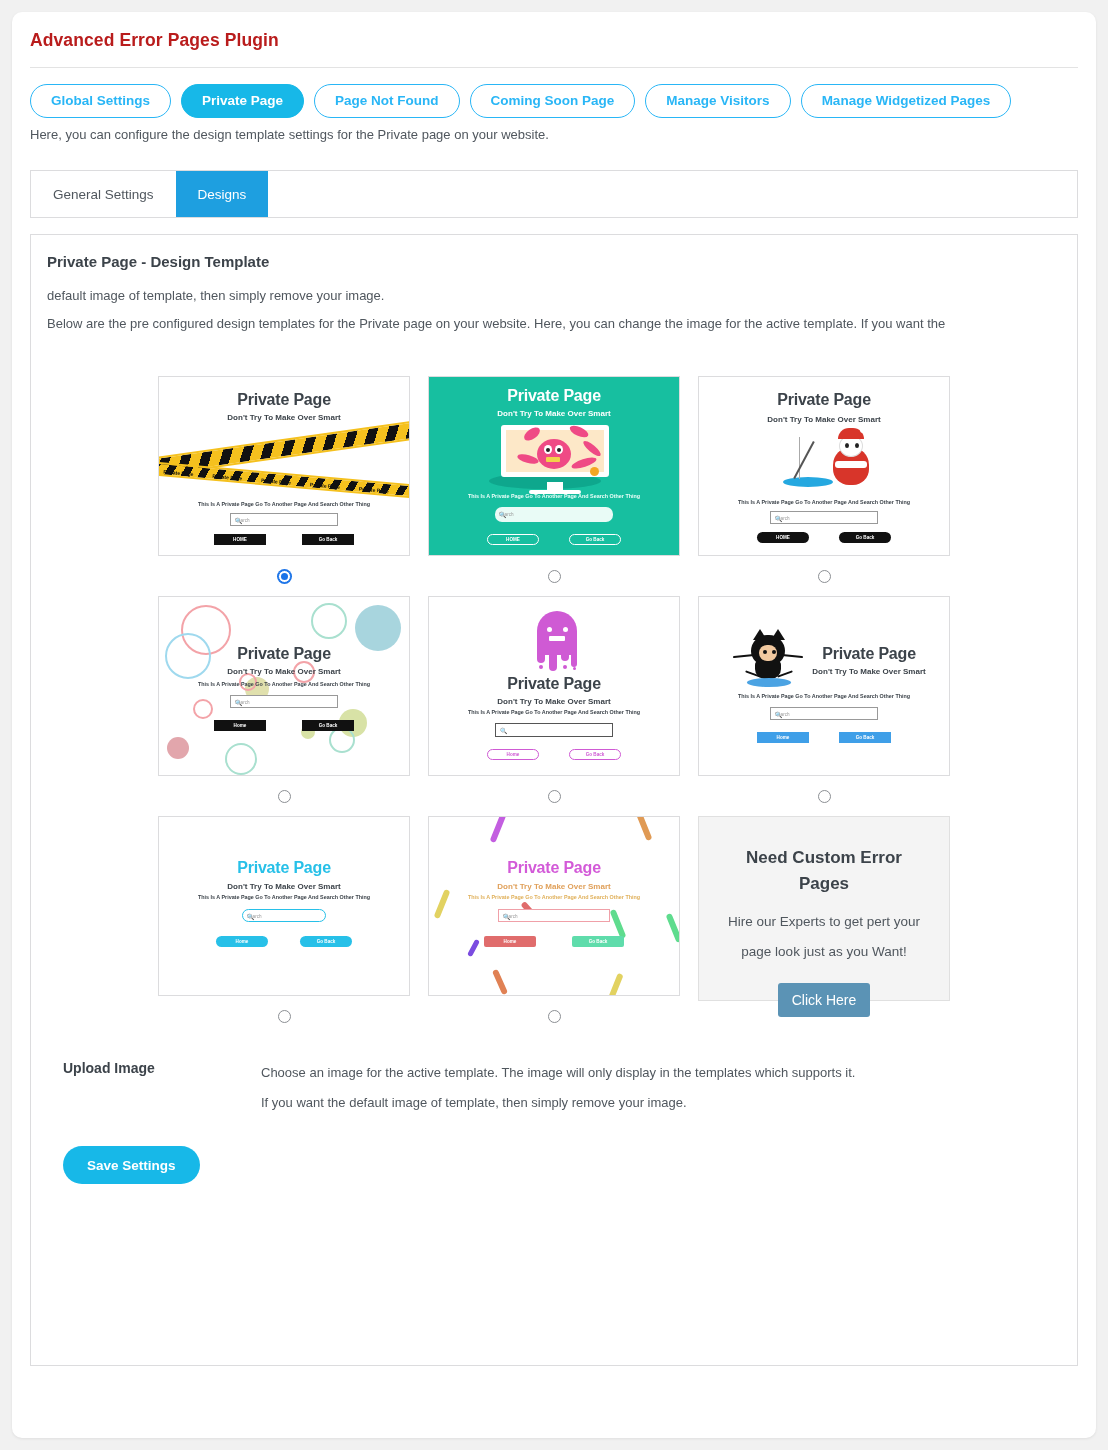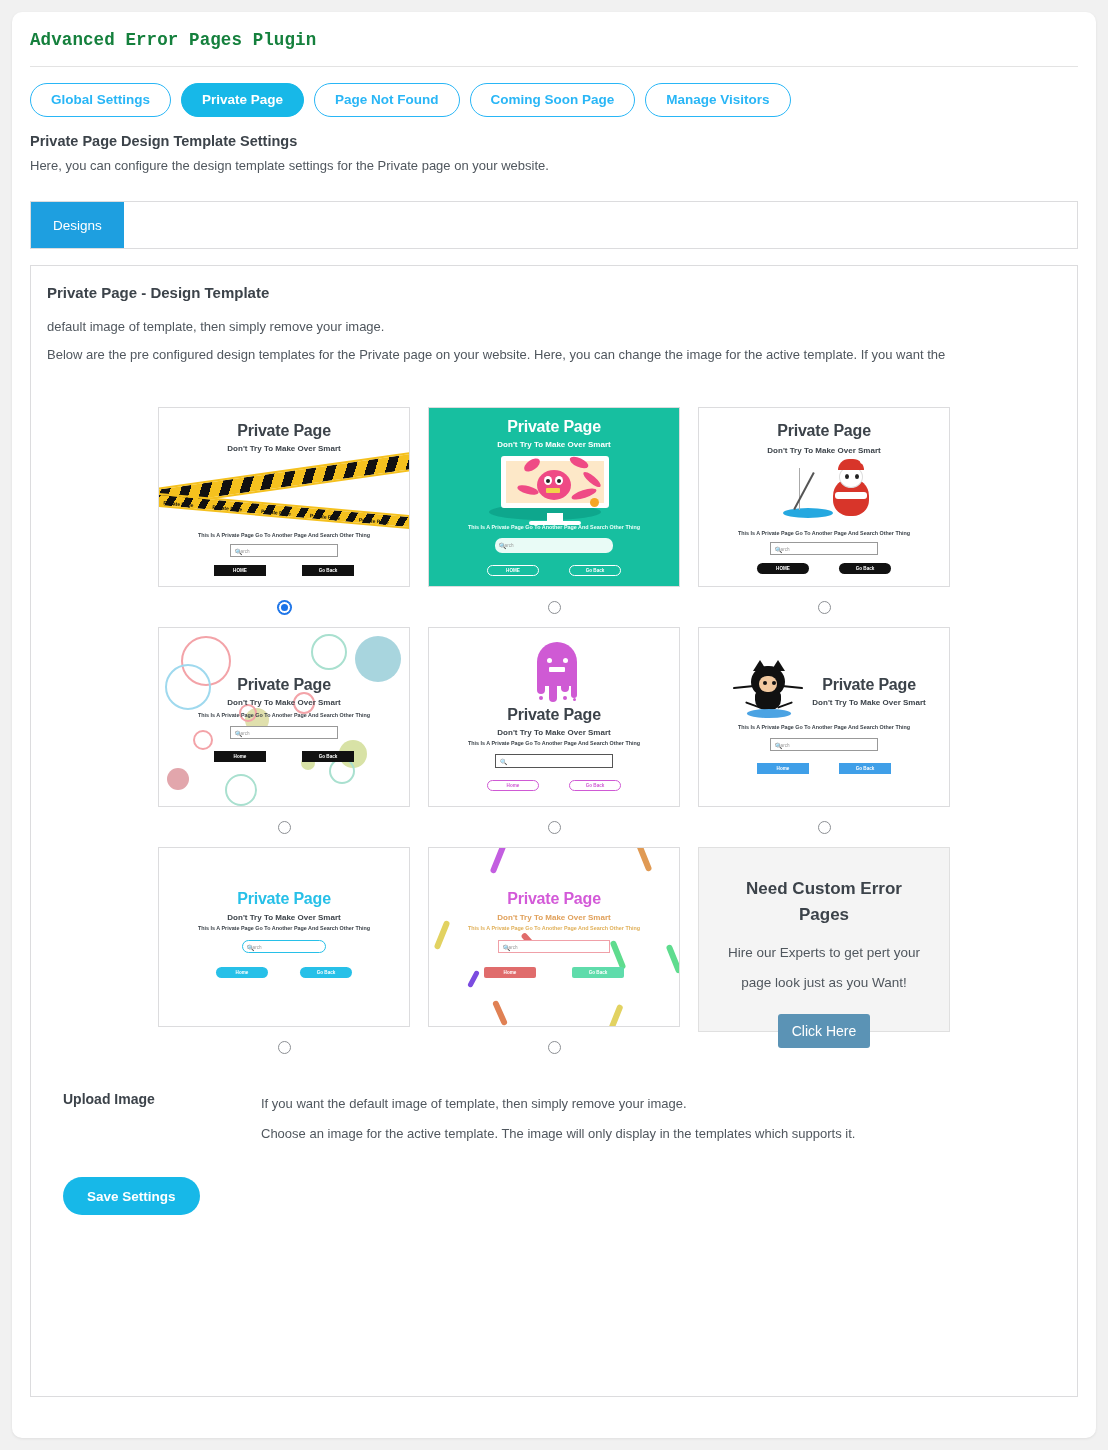--- a/index.html
+++ b/index.html
@@ -13,22 +13,22 @@
   }
   .page-card {
     position:absolute; left:12px; top:12px;
     width:1084px; height:1426px;
     background:#ffffff;
     border-radius:10px;
     box-shadow:0 1px 3px rgba(0,0,0,.08);
     overflow:hidden;
   }
   .plugin-title {
-    font-size:17.5px; font-weight:bold; color:#15803d;
-    padding:18px 12px 0 18px; letter-spacing:.1px;font-family:Liberation Mono, monospace;
+    font-size:17.5px; font-weight:bold; color:#b91c1c;
+    padding:18px 12px 0 18px; letter-spacing:.1px;
   }
   .title-rule { height:1px; background:#e3e3e3; margin:16px 18px 0 18px; }
 
   
   .main-tabs { display:flex; gap:10px; padding:16px 18px 0 18px; align-items:center; }
   .mtab {
     border:1px solid #29b6f6; border-radius:22px;
     padding:0 20px; height:34px; line-height:32px;
     color:#29b6f6; font-size:13.5px; font-weight:bold;
     background:#fff; white-space:nowrap; cursor:pointer;
@@ -192,26 +192,27 @@
 
   <div class="plugin-title">Advanced Error Pages Plugin</div>
   <div class="title-rule"></div>
 
   <div class="main-tabs">
     <div class="mtab">Global Settings</div>
     <div class="mtab active">Private Page</div>
     <div class="mtab">Page Not Found</div>
     <div class="mtab">Coming Soon Page</div>
     <div class="mtab">Manage Visitors</div>
+    <div class="mtab">Manage Widgetized Pages</div>
   </div>
 
-  <div class="section-title">Private Page Design Template Settings</div>
   <div class="section-desc">Here, you can configure the design template settings for the Private page on your website.</div>
 
   <div class="subtab-bar">
+    <div class="stab">General Settings</div>
     <div class="stab active">Designs</div>
   </div>
 
   <div class="designs-panel">
     <div class="panel-title">Private Page - Design Template</div>
     <div class="panel-desc">
       <div>default image of template, then simply remove your image.</div>
       <div>Below are the pre configured design templates for the Private page on your website. Here, you can change the image for the active template. If you want the</div>
     </div>
 
@@ -500,20 +501,20 @@
             <button class="promo-btn">Click Here</button>
           </div>
         </div>
       </div>
     </div>
 
     
     <div class="upload-row">
       <div class="upload-label">Upload Image</div>
       <div class="upload-body">
+        <div class="upload-line">Choose an image for the active template. The image will only display in the templates which supports it.</div>
         <div class="upload-line">If you want the default image of template, then simply remove your image.</div>
-        <div class="upload-line">Choose an image for the active template. The image will only display in the templates which supports it.</div>
       </div>
     </div>
 
     <button class="save-btn">Save Settings</button>
   </div>
 </div>
 
 </body></html>

